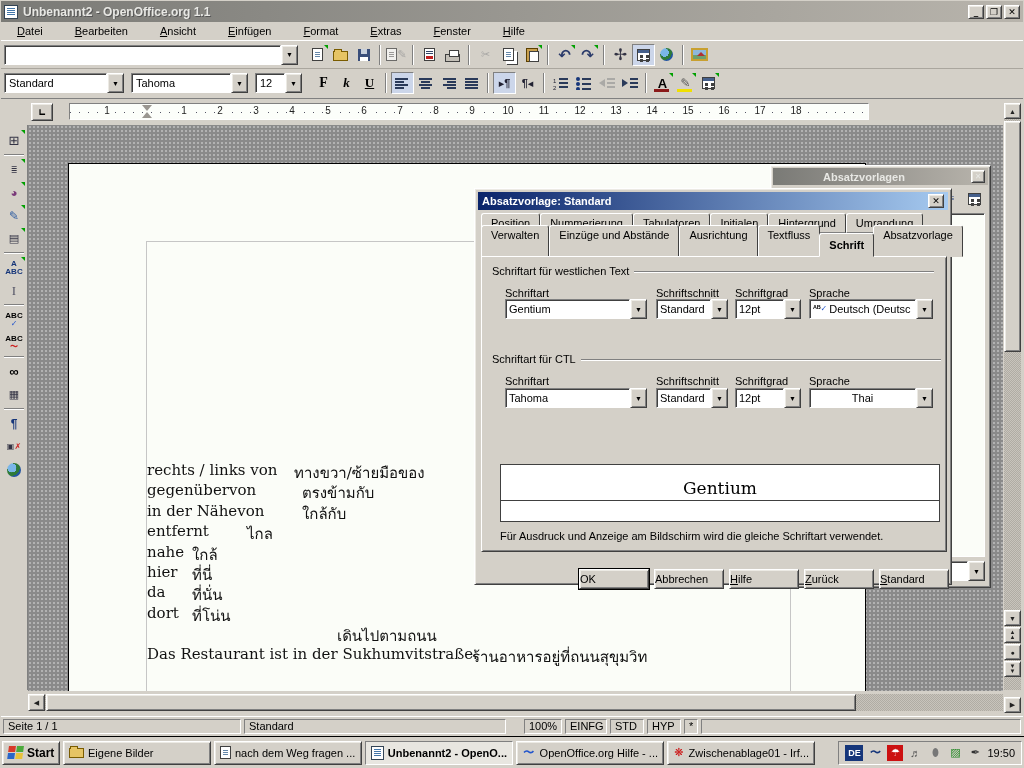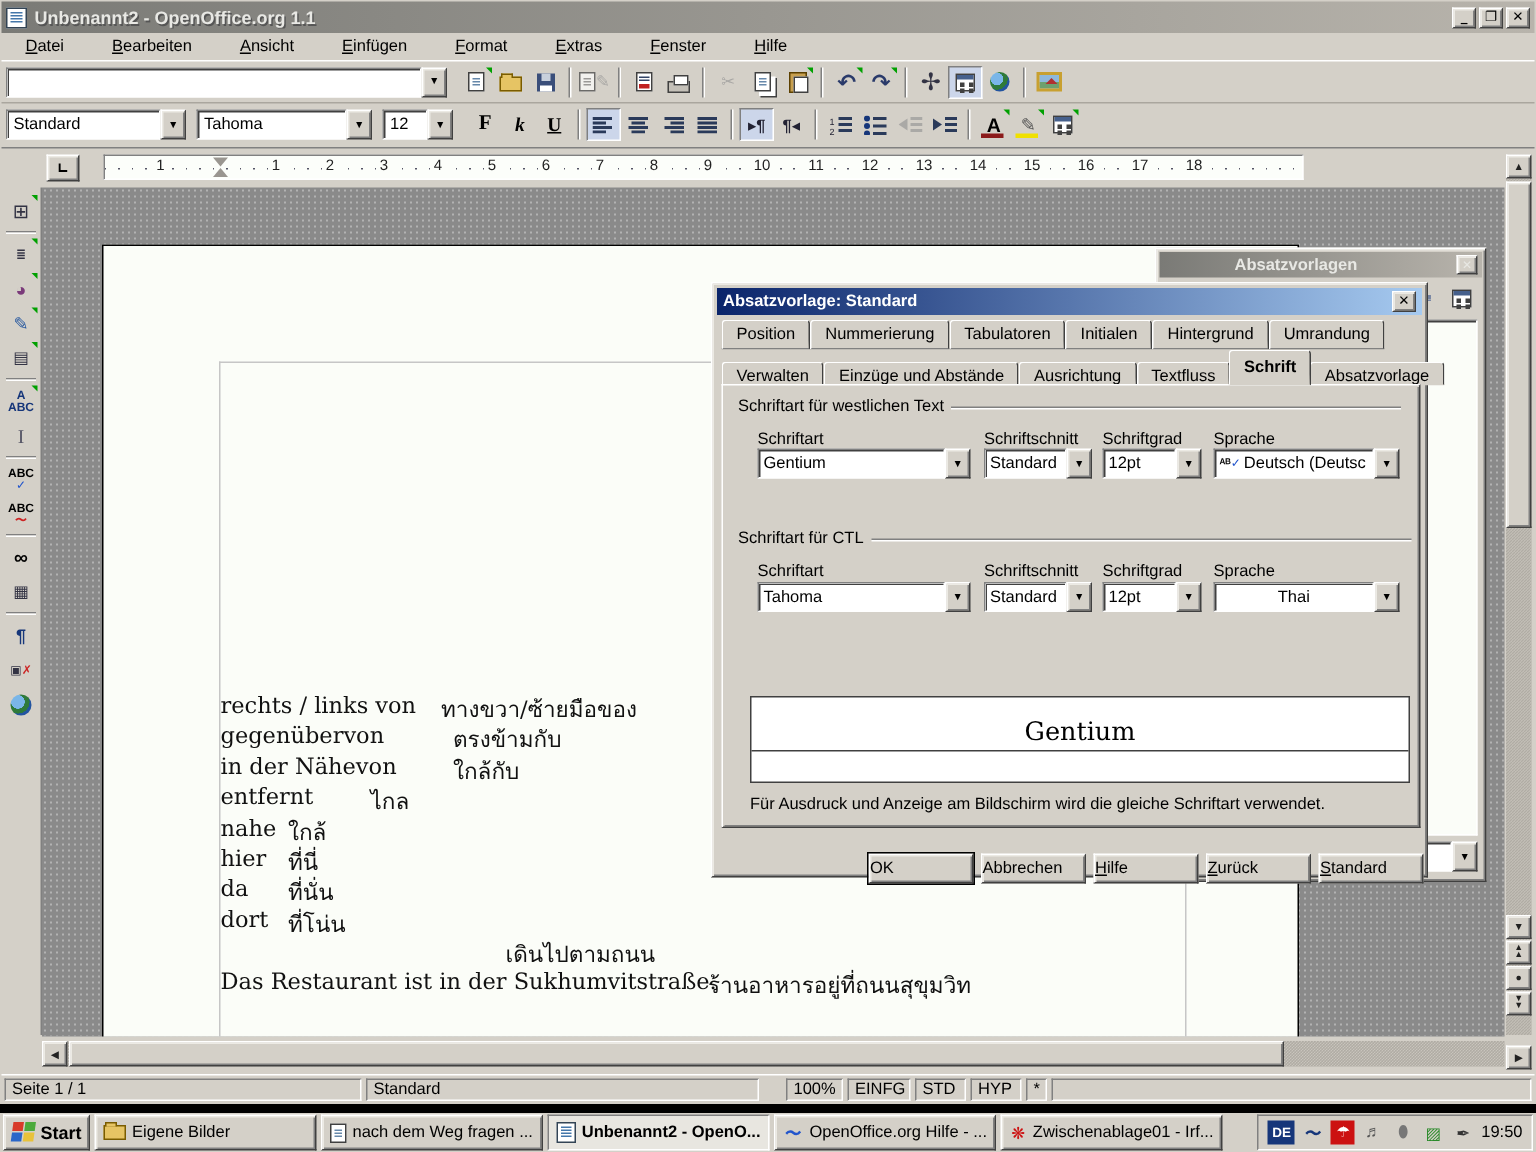--- a/index.html
+++ b/index.html
@@ -143,21 +143,21 @@
   
   #dialog { position:absolute; left:474px; top:188px; width:478px; height:397px; z-index:10;
     border:1px solid; border-color:#fff #404040 #404040 #fff;
     box-shadow:inset 1px 1px 0 #ECEAE4, inset -1px -1px 0 #808080; background:#D4D0C8; }
   #dialog-title { position:absolute; left:3px; top:3px; right:3px; height:18px;
     background:linear-gradient(to right,#0A246A,#A6CAF0); color:#fff; font-weight:bold;
     display:flex; align-items:center; padding:8px 4px; }
   .tabs { position:absolute; left:6px; display:flex; align-items:flex-end; }
   #tabs1 { top:24px; height:20px; }
   #tabs2 { top:44px; height:24px; }
-  .tab { height:16px; padding:3px 9px 0 9px; background:#D4D0C8;
+  .tab { height:32px; padding:3px 9px 0 9px; background:#D4D0C8;
     border:1px solid; border-color:#fff #404040 #D4D0C8 #fff; border-radius:3px 3px 0 0;
     white-space:nowrap; }
   #tabs1 .tab { border-bottom:1px solid #808080; height:20px; }
   .tab.active { font-weight:bold; height:24px; padding-top:5px; position:relative; z-index:3;
     margin:0 -1px; border-bottom:1px solid #D4D0C8; }
   #tab-panel { position:absolute; left:6px; top:67px; width:466px; height:296px;
     border:1px solid; border-color:#fff #404040 #404040 #fff;
     box-shadow:inset 1px 1px 0 #D4D0C8, inset -1px -1px 0 #808080; z-index:2; }
   .grouphead { position:absolute; display:flex; align-items:center; gap:5px; }
   .grouphead::after { content:""; width:var(--lw,330px); border-top:1px solid #808080;
@@ -192,21 +192,21 @@
   .dbl { font-size:6px; line-height:5px; text-align:center; }
 
   
   #statusbar { position:absolute; left:1px; top:716px; width:1022px; height:19px;
     border-top:1px solid #fff; display:flex; align-items:center; gap:3px; padding:0 2px; }
   .status-cell { height:15px; display:flex; align-items:center; padding:0 4px;
     border:1px solid; border-color:#808080 #fff #fff #808080; white-space:nowrap; }
 
   
   #taskbar { position:absolute; left:0; top:736px; width:1024px; height:32px;
-    background:#D4D0C8; border-top:6px solid #000000; display:flex; align-items:center;
+    background:#D4D0C8; border-top:1px solid #000000; display:flex; align-items:center;
     gap:3px; padding:0 2px; }
   .taskbtn { height:24px; display:flex; align-items:center; gap:4px; padding:0 5px;
     white-space:nowrap; overflow:hidden; flex:none; }
   .taskbtn.active { border-color:#808080 #fff #fff #808080; background:#E8E6E0;
     box-shadow:none; font-weight:bold; }
   #start-logo { width:16px; height:14px; display:grid; grid-template-columns:7px 7px;
     grid-template-rows:6px 6px; gap:1px; transform:skew(-8deg); }
   #start-logo i { display:block; }
   #tray { height:24px; margin-left:auto; display:flex; align-items:center; gap:4px;
     padding:0 6px; border:1px solid; border-color:#808080 #fff #fff #808080; }

